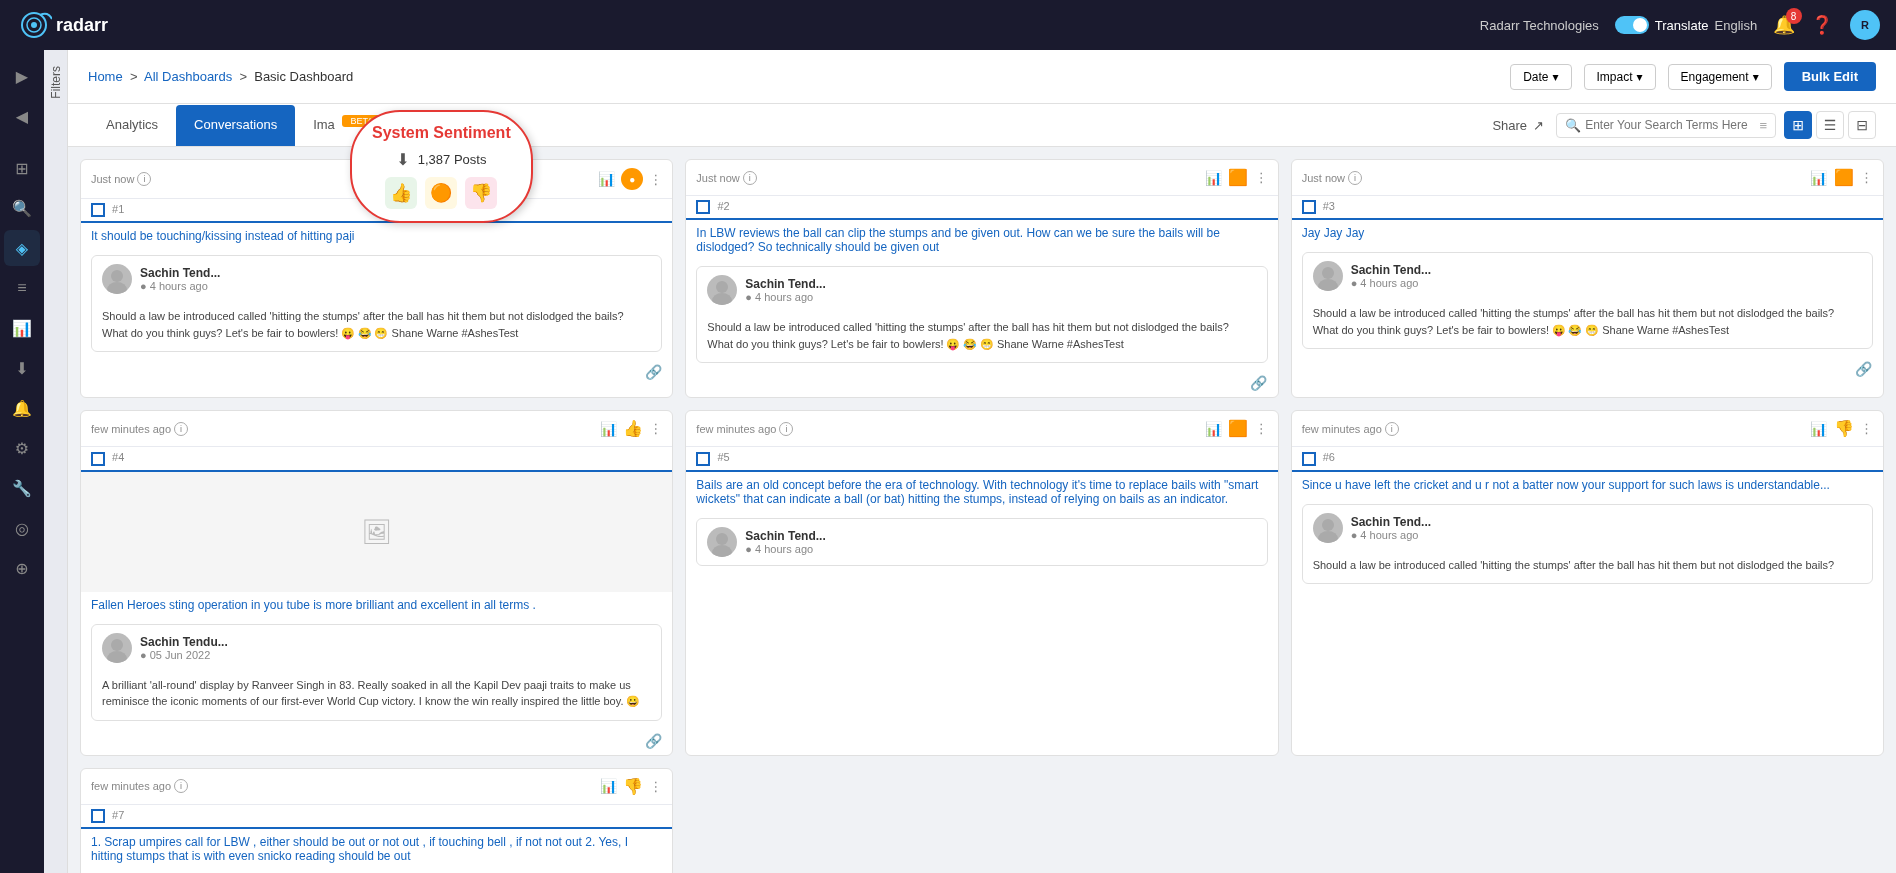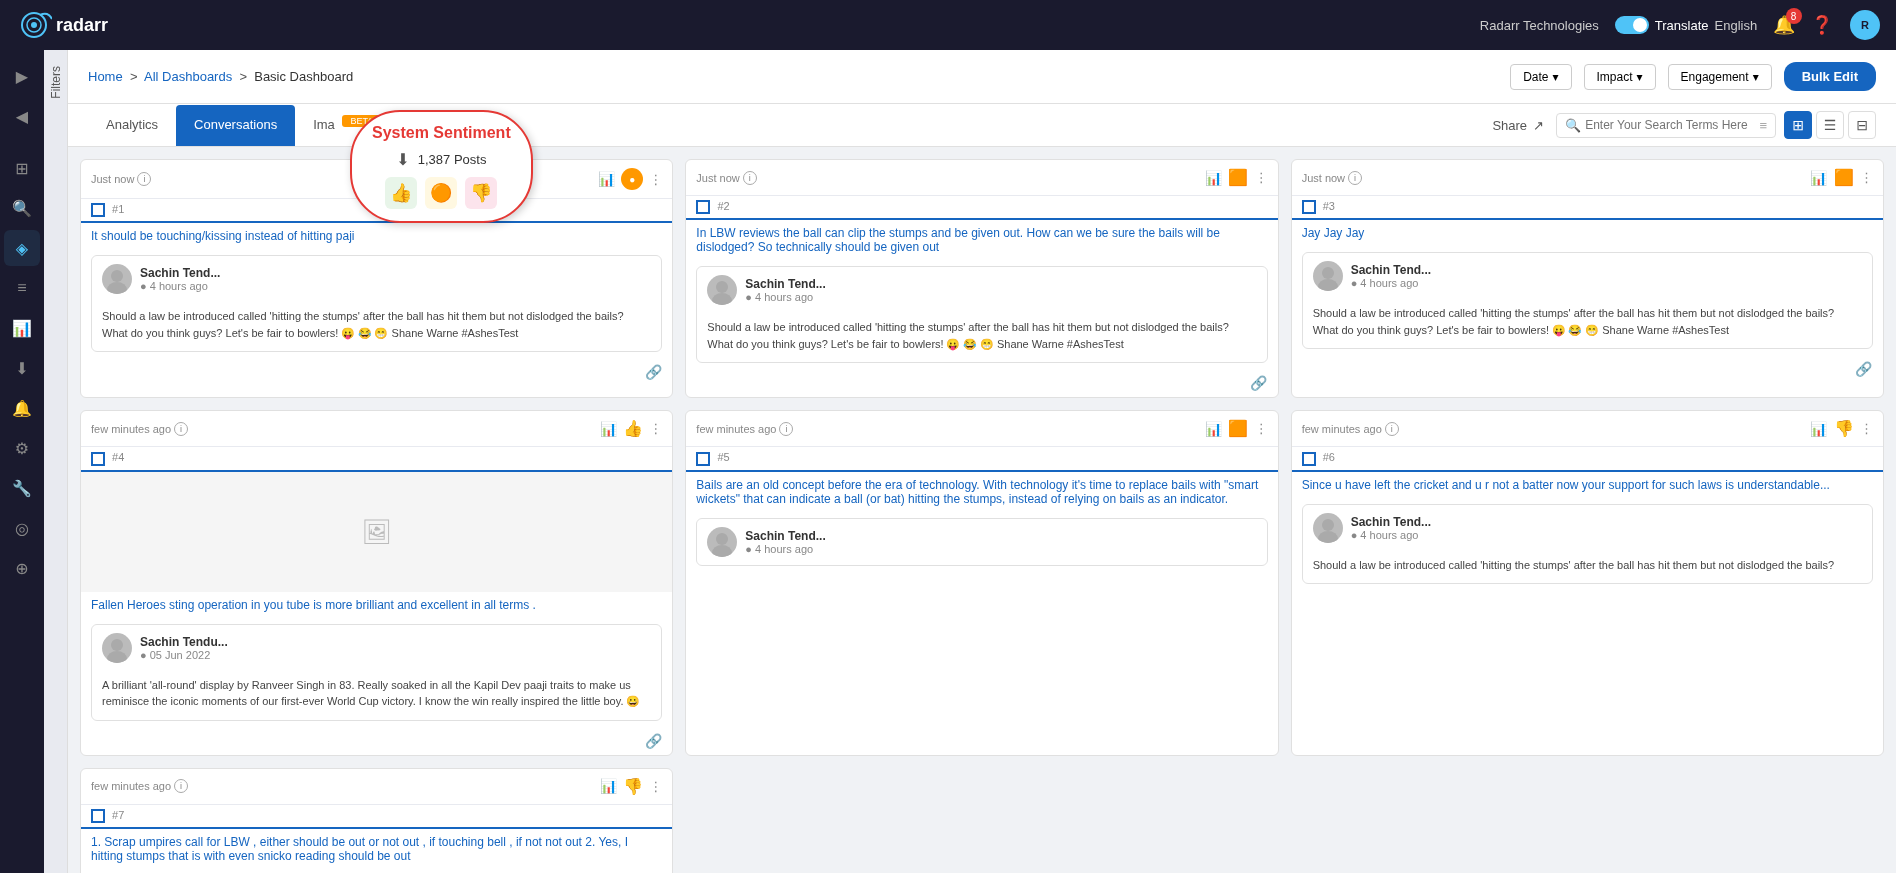--- a/index.html
+++ b/index.html
@@ -158,21 +158,21 @@
       cursor: pointer;
       font-size: 12px;
       display: flex; align-items: center; gap: 4px;
     }
     .btn-filter::after { content: '▾'; }
     .btn-bulk-edit {
       background: #1565c0;
       color: white;
       border: none;
       padding: 7px 18px;
-      border-radius: 12px;
+      border-radius: 4px;
       cursor: pointer;
       font-size: 13px;
       font-weight: 600;
     }
 
     
     .tabs-bar {
       background: white;
       padding: 0 20px;
       display: flex;

